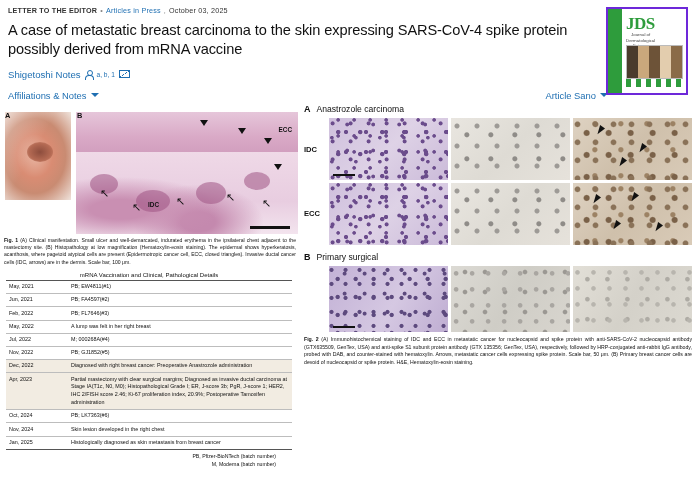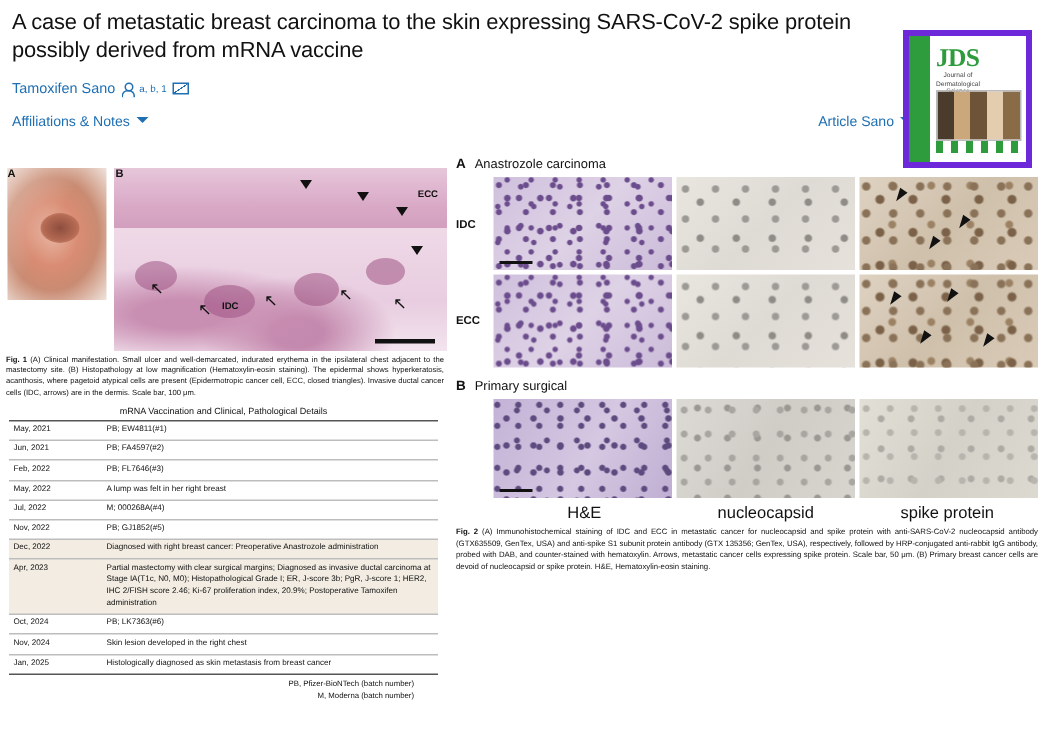--- a/index.html
+++ b/index.html
@@ -125,25 +125,25 @@
     border-left: 4px solid transparent;
     border-right: 4px solid transparent;
     border-top: 4.5px solid #1f6fb2;
     display: inline-block;
   }
 
   
   .logo {
     position: absolute;
     right: 8px;
-    top: 20px;
+    top: 7px;
     width: 78px;
     height: 84px;
     background: #ffffff;
-    border: 4px solid #6d28d9;
+    border: 2px solid #6d28d9;
     overflow: hidden;
     text-align: center;
   }
   .logo-green {
     position: absolute;
     left: 0; top: 0;
     width: 14px; height: 100%;
     background: #2e9c3c;
   }
   .logo-title {
@@ -462,23 +462,26 @@
     width: 388px;
   }
   .fig2-cap b { font-weight: bold; }
 </style>
 </head>
 <body>
 
 <div class="page">
 
   <div class="header">
-    <h1 class="title">A case of metastatic breast carcinoma to the skin expressing SARS-CoV-2 spike protein possibly derived from mRNA vaccine</h1>
+    <div class="kicker">
+      <span class="label">LETTER TO THE EDITOR</span><span class="sep">•</span><a class="link" href="#">Articles in Press</a><span class="sep">,</span><span>October 03, 2025</span>
+    </div>
+    <h1 class="title">A case of metastatic breast carcinoma to the skin expressing SARS-CoV-4 spike protein possibly derived from mRNA vaccine</h1>
     <div class="authors">
-      <span>Tamoxifen Sano</span>
+      <span>Shigetoshi Notes</span>
       <span class="ico-person"></span>
       <span class="sup">a, b, 1</span>
       <span class="ico-mail"></span>
     </div>
     <div class="metalinks">
       <span class="metalink">
         <span>Affiliations &amp; Notes</span>
         <span class="chev"></span>
       </span>
       <span class="metalink">
@@ -633,25 +636,20 @@
       <div class="rowlabels"></div>
       <div class="pgrid">
         <div class="pcell he2">
           <div class="scalebar"></div>
         </div>
         <div class="pcell nuc2"></div>
         <div class="pcell spk2"></div>
       </div>
     </div>
 
-    <div class="colheads">
-      <div>H&amp;E</div>
-      <div>nucleocapsid</div>
-      <div>spike protein</div>
-    </div>
 
     <div class="fig2-cap">
       <b>Fig. 2</b>
       <span>(A) Immunohistochemical staining of IDC and ECC in metastatic cancer for nucleocapsid and spike protein with anti-SARS-CoV-2 nucleocapsid antibody (GTX635509, GenTex, USA) and anti-spike S1 subunit protein antibody (GTX 135356; GenTex, USA), respectively, followed by HRP-conjugated anti-rabbit IgG antibody, probed with DAB, and counter-stained with hematoxylin. Arrows, metastatic cancer cells expressing spike protein. Scale bar, 50 μm. (B) Primary breast cancer cells are devoid of nucleocapsid or spike protein. H&amp;E, Hematoxylin-eosin staining.</span>
     </div>
   </div>
 
 </div>
 
 </body></html>

